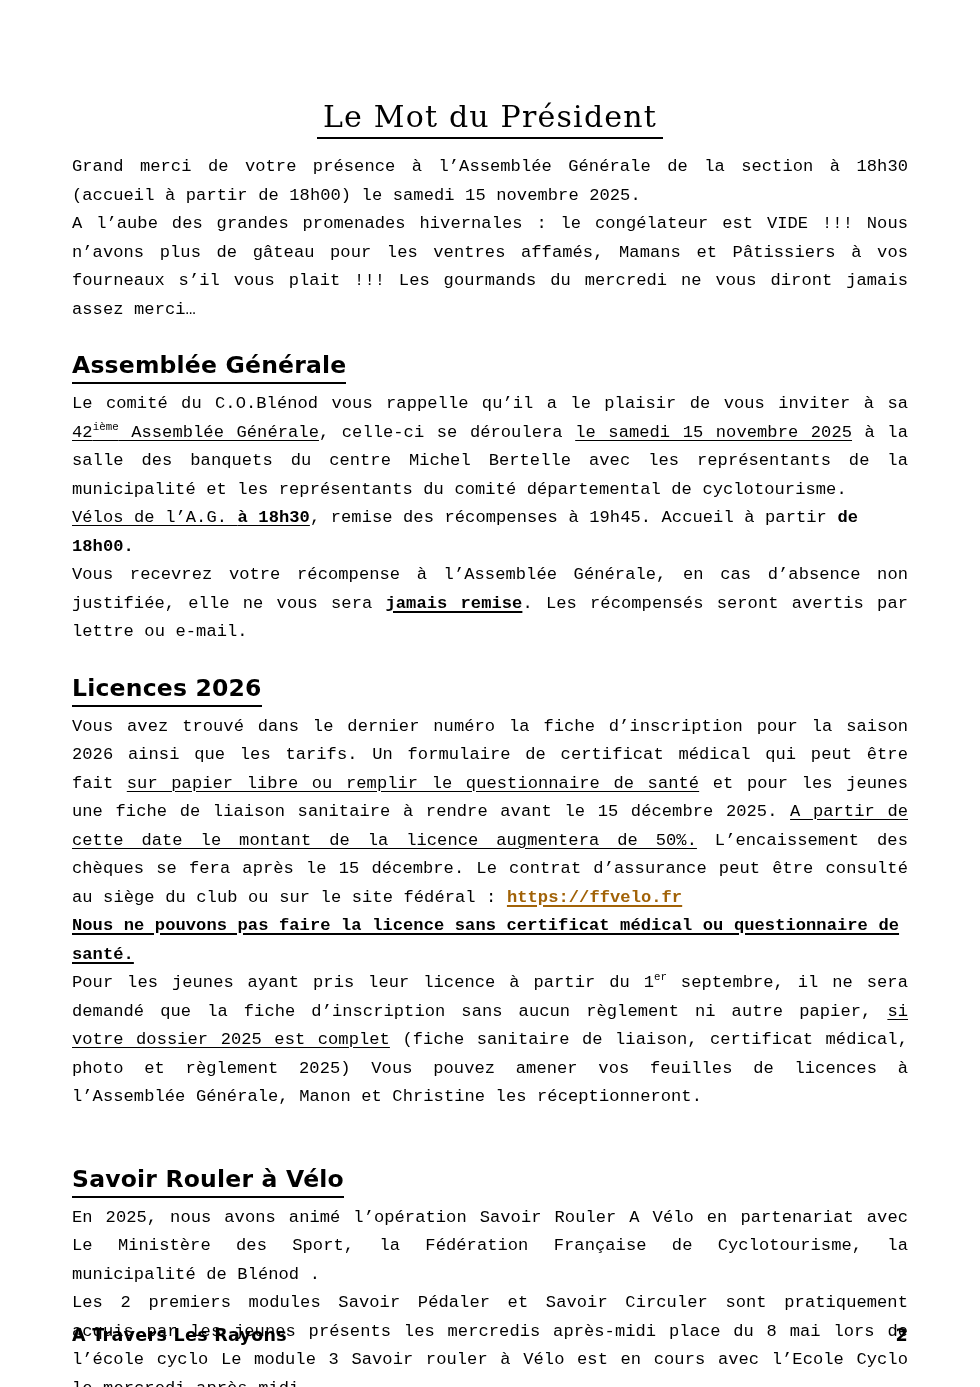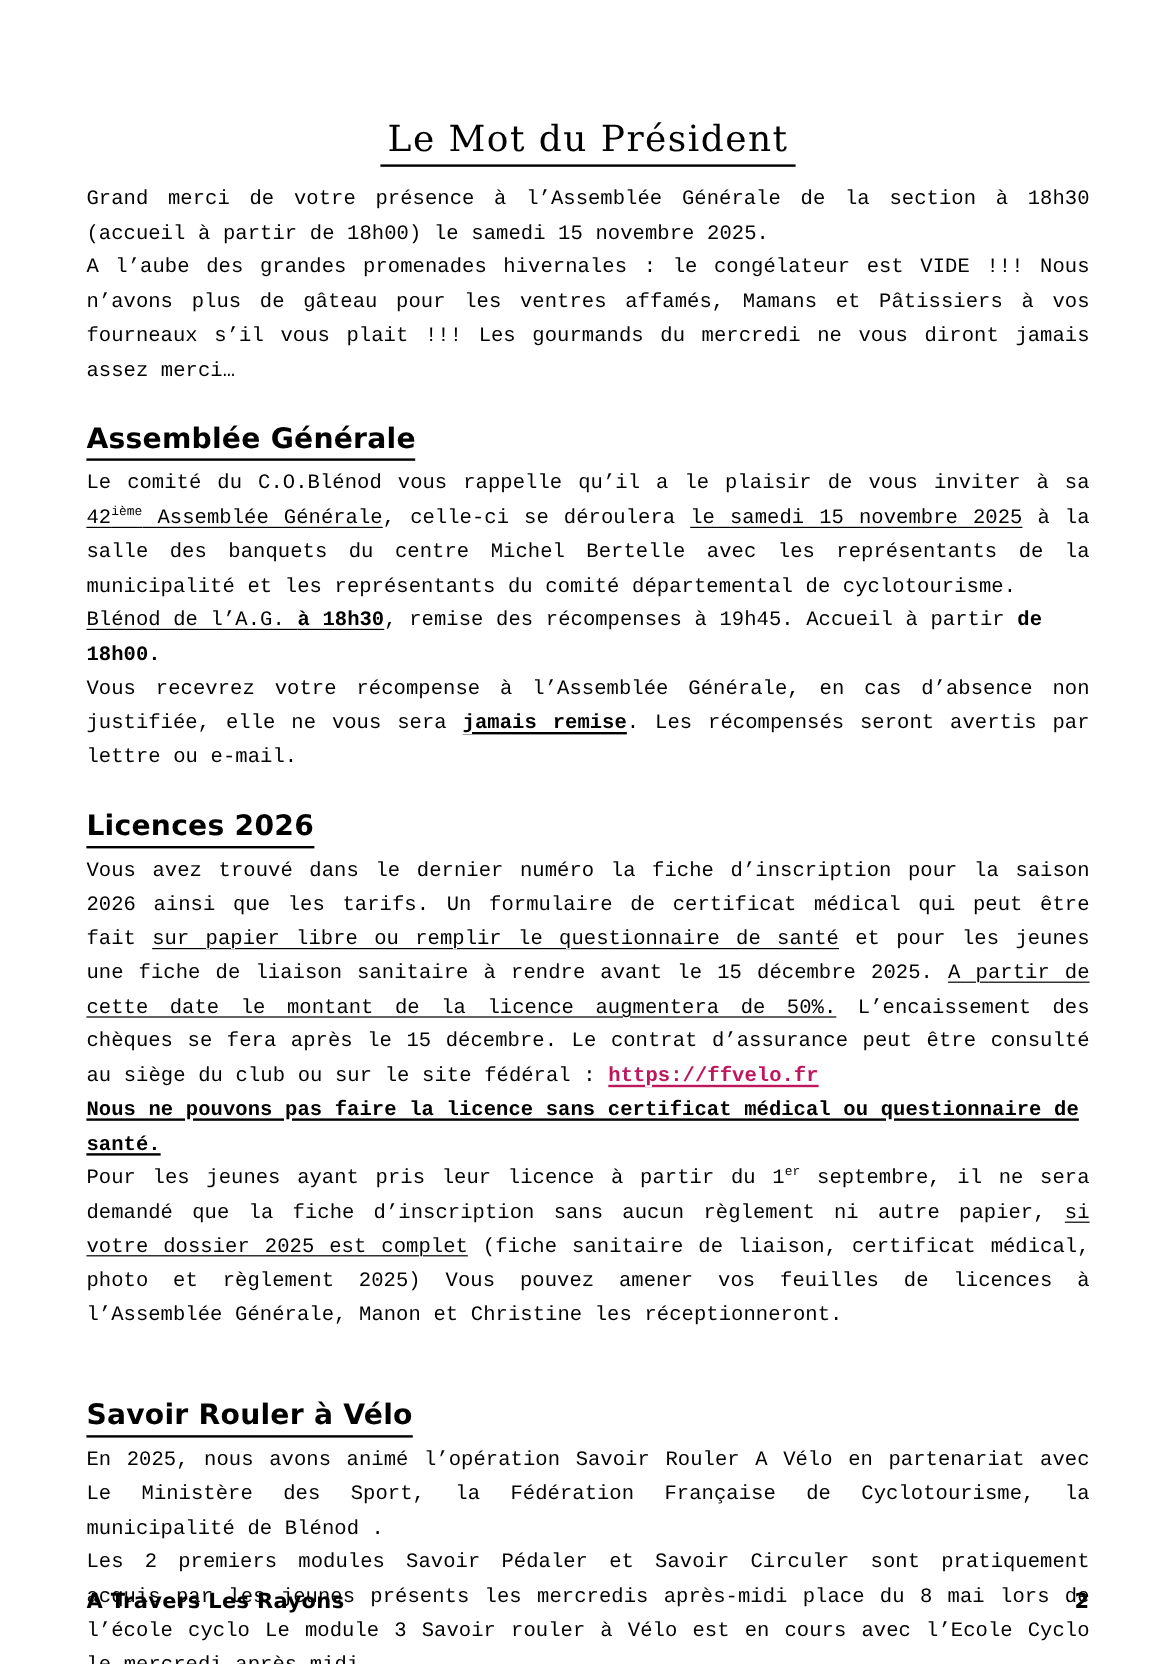--- a/index.html
+++ b/index.html
@@ -102,21 +102,21 @@
     font-size: 0.63em;
     vertical-align: super;
     line-height: 0;
   }
   .supu {
     font-size: 0.63em;
     vertical-align: super;
     line-height: 0;
   }
   .link {
-    color: #be185d;
+    color: #a16207;
     font-weight: bold;
     text-decoration: underline;
     text-underline-offset: 3px;
     text-decoration-thickness: 1.8px;
   }
 
   
   .footer {
     position: absolute;
     left: 72px;
@@ -141,21 +141,21 @@
     <p class="para"><span>Grand merci de votre présence à l’Assemblée Générale de la section à 18h30 (accueil à partir de 18h00) le samedi 15 novembre 2025.</span></p>
     <p class="para"><span>A l’aube des grandes promenades hivernales : le congélateur est VIDE !!! Nous n’avons plus de gâteau pour les ventres affamés, Mamans et Pâtissiers à vos fourneaux s’il vous plait !!! Les gourmands du mercredi ne vous diront jamais assez merci…</span></p>
 
     <div class="gap-lg"></div>
 
     <h2 class="section-h"><span class="u">Assemblée Générale</span></h2>
     <div class="gap-sm"></div>
 
     <p class="para"><span>Le comité du C.O.Blénod vous rappelle qu’il a le plaisir de vous inviter à sa </span><u><span>42</span><span class="supu">ième</span><span> Assemblée Générale</span></u><span>, celle-ci se déroulera </span><u>le samedi 15 novembre 2025</u><span> à la salle des banquets du centre Michel Bertelle avec les représentants de la municipalité et les représentants du comité départemental de cyclotourisme.</span></p>
 
-    <p class="para noj"><u><span> Blénod de l’A.G. </span><b>à 18h30</b></u><span>, remise des récompenses à 19h45. Accueil à partir </span><b>de 18h00.</b></p>
+    <p class="para noj"><u><span> Vélos de l’A.G. </span><b>à 18h30</b></u><span>, remise des récompenses à 19h45. Accueil à partir </span><b>de 18h00.</b></p>
 
     <p class="para"><span>Vous recevrez votre récompense à l’Assemblée Générale, en cas d’absence non justifiée, elle ne vous sera </span><span class="bu">jamais remise</span><span>. Les récompensés seront avertis par lettre ou e-mail.</span></p>
 
     <div class="gap-lg"></div>
 
     <h2 class="section-h"><span class="u">Licences 2026</span></h2>
     <div class="gap-sm"></div>
 
     <p class="para"><span>Vous avez trouvé dans le dernier numéro la fiche d’inscription pour la saison 2026 ainsi que les tarifs. Un formulaire de certificat médical qui peut être fait </span><u>sur papier libre ou remplir le questionnaire de santé</u><span> et pour les jeunes une fiche de liaison sanitaire à rendre avant le 15 décembre 2025. </span><u>A partir de cette date le montant de la licence augmentera de 50%.</u><span> L’encaissement des chèques se fera après le 15 décembre. Le contrat d’assurance peut être consulté au siège du club ou sur le site fédéral : </span><a class="link" href="#">https://ffvelo.fr</a></p>
 

